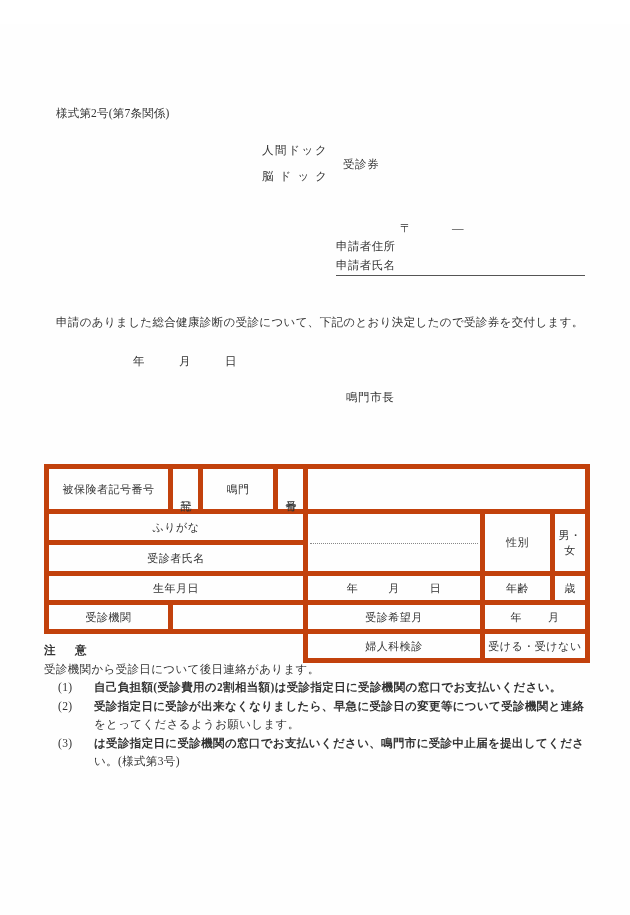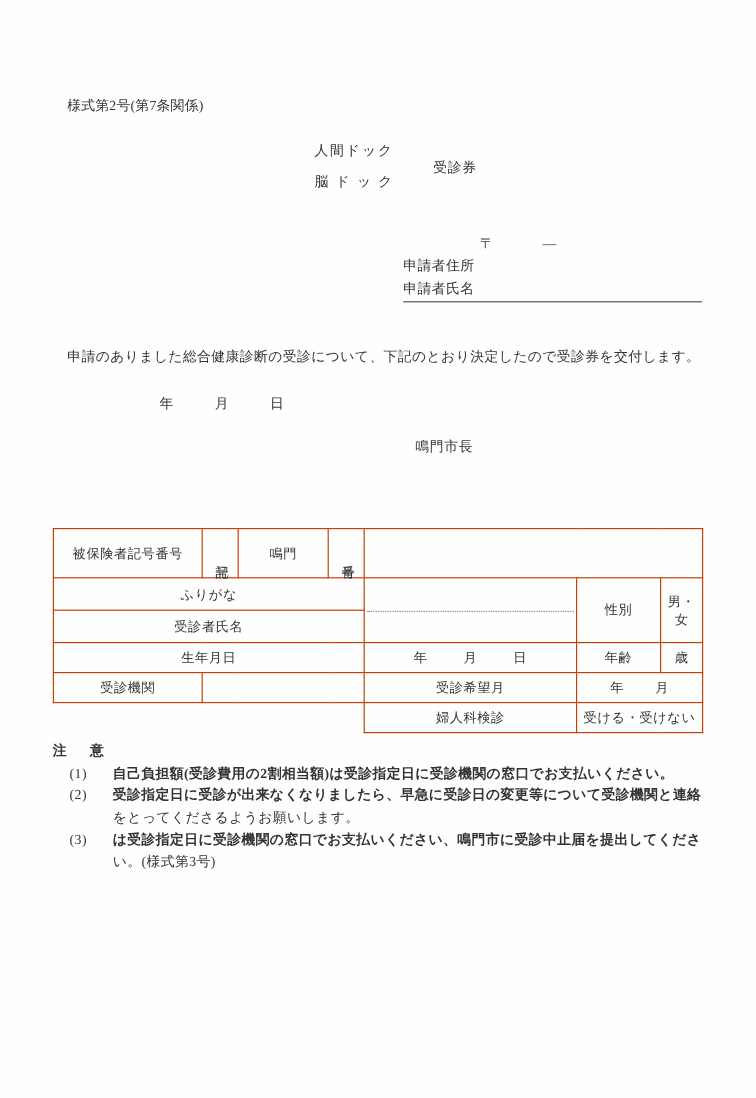--- a/index.html
+++ b/index.html
@@ -13,30 +13,31 @@
     position: relative;
     font-family: "Liberation Serif", "DejaVu Serif", serif;
     color: #333333;
     font-size: 11px;
     overflow: hidden;
   }
   .page {
     position: absolute;
     inset: 0;
     background: #fefefe;
+    margin-top: 24px;
   }
 
   
   .abs { position: absolute; white-space: pre; line-height: 1.1; }
 
   .form-no       { left: 56px;  top: 83px;  font-size: 11.5px; letter-spacing: .2px; }
 
   .dock-1        { left: 262px; top: 120px; font-size: 11.5px; letter-spacing: 1.6px; }
   .dock-2        { left: 262px; top: 146px; font-size: 11.5px; letter-spacing: 1.6px; }
-  .voucher-title { left: 361px; top: 134px; font-size: 11.5px; letter-spacing: .6px; }
+  .voucher-title { left: 343px; top: 134px; font-size: 11.5px; letter-spacing: .6px; }
 
   .postal        { left: 400px; top: 198px; font-size: 11.5px; letter-spacing: .5px; }
   .postal-dash   { left: 452px; top: 198px; font-size: 11.5px; }
   .applicant-addr{ left: 336px; top: 216px; font-size: 11.5px; letter-spacing: .4px; text-align: center; }
   .applicant-name{ left: 336px; top: 235px; font-size: 11.5px; letter-spacing: .4px; text-align: center; }
   .name-rule {
     position: absolute;
     left: 336px; top: 251px;
     width: 249px; height: 1px;
     background: #555555;
@@ -51,21 +52,21 @@
   .form-table {
     position: absolute;
     left: 44px;
     top: 440px;
     width: 541px;
     border-collapse: collapse;
     table-layout: fixed;
     font-size: 11px;
   }
   .form-table td {
-    border: 1px solid #c2410c;
+    border: 5px solid #c2410c;
     text-align: center;
     vertical-align: middle;
     padding: 0;
     letter-spacing: .5px;
     color: #333333;
   }
   .no-border { border: none !important; }
   .cell-tall  { height: 40px; }
   .cell-mid   { height: 26px; }
   .cell-row   { height: 24px; }
@@ -188,20 +189,21 @@
     <tr>
       <td class="cell-row no-border" colspan="4"></td>
       <td class="cell-row" colspan="2">婦人科検診</td>
       <td class="cell-row" colspan="2">受ける・受けない</td>
     </tr>
   </tbody>
     </table>
 
   <div class="notes">
     <div class="notes-title">注　意</div>
+    <div>受診機関から受診日について後日連絡があります。</div>
 
     <div class="note-item">
       <span class="note-num">(1)</span>
       <span class="note-text">自己負担額(受診費用の2割相当額)は受診指定日に受診機関の窓口でお支払いください。</span>
     </div>
 
     <div class="note-item">
       <span class="note-num">(2)</span>
       <span class="note-text">受診指定日に受診が出来なくなりましたら、早急に受診日の変更等について受診機関と連絡</span>
     </div>

